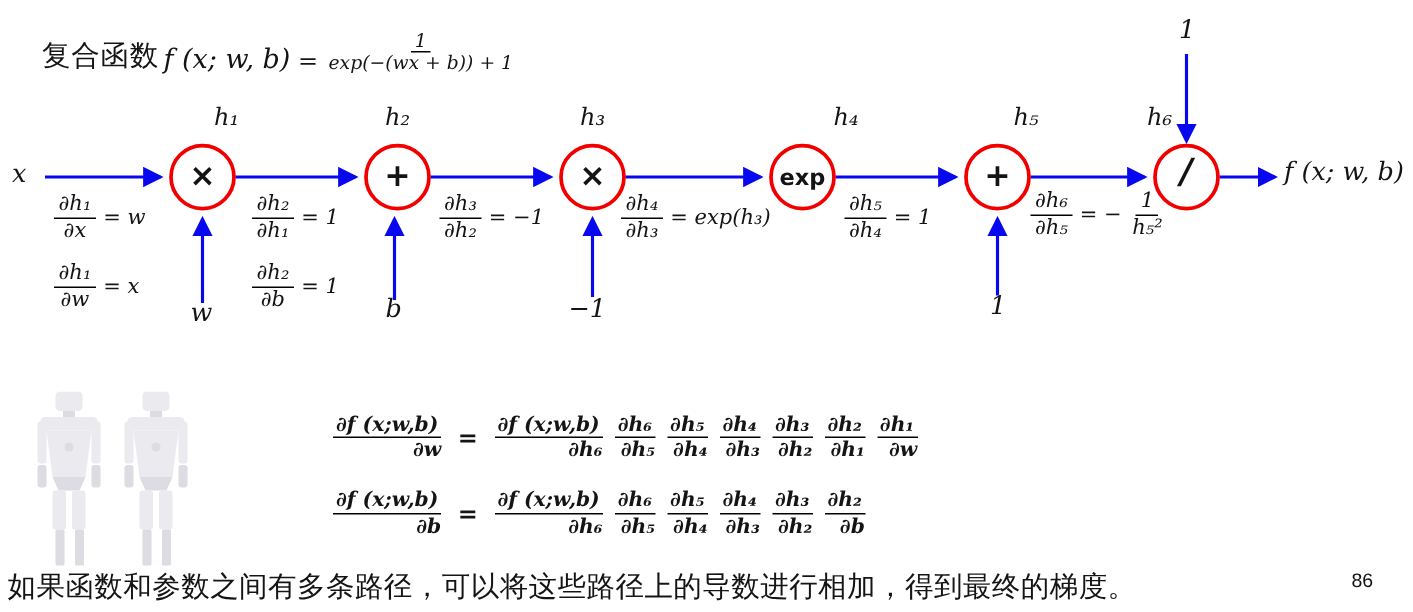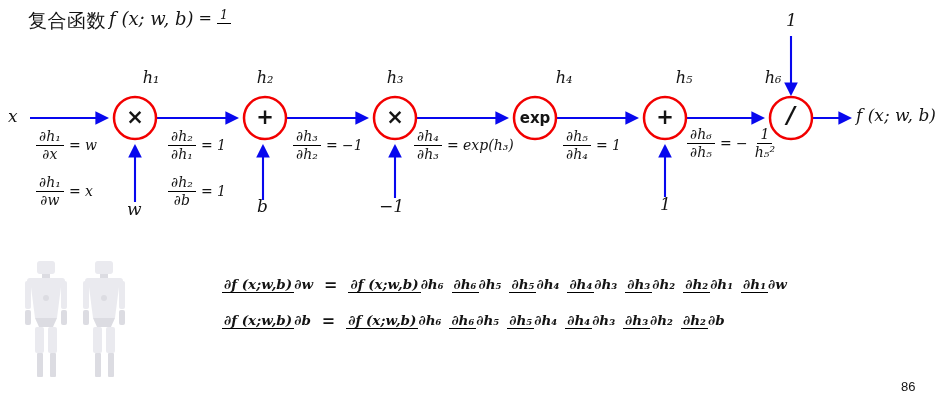--- a/index.html
+++ b/index.html
@@ -15,21 +15,21 @@
         font-family:"Liberation Sans",sans-serif;color:var(--ink)}
   .abs{position:absolute}
   .cjk{font-size:19px;letter-spacing:.5px}
   .mathit{font-family:"DejaVu Serif",serif;font-style:italic}
   
   .frac{display:inline-flex;flex-direction:column;align-items:center;line-height:1.18;
         font-family:"DejaVu Serif",serif;font-style:italic}
   .frac .num{border-bottom:1.4px solid #000;padding:0 3px}
   .frac .den{padding:0 2px}
   
-  .title{left:28px;top:8px;display:flex;align-items:flex-start;gap:3px;height:42px}
+  .title{left:28px;top:8px;display:flex;align-items:flex-end;gap:3px;height:42px}
   .t-formula{font-size:18px}
   .t-eq{font-size:16px;padding:0 2px;font-family:"DejaVu Serif",serif}
   .title-frac{font-size:12.5px}
   
   .wires{left:0;top:0;pointer-events:none}
   .wire{stroke:var(--wire-blue);stroke-width:2.1px;fill:none}
   .arrowhead{fill:var(--wire-blue)}
   .node-circle{fill:#ffffff;stroke:var(--node-red);stroke-width:2.5px}
   
   .nodelabel{top:68px;width:44px;text-align:center;font-size:16px}
@@ -42,21 +42,21 @@
           font-family:"DejaVu Serif",serif;font-style:italic;white-space:nowrap}
   .dlabel .frac{font-size:14px}
   .inlabel{font-size:17px;font-family:"DejaVu Serif",serif;font-style:italic}
   .outlabel{font-size:17px}
   
   .para{font-size:19px;letter-spacing:.3px;white-space:nowrap}
   .para .mathit{font-size:18px;letter-spacing:0}
   
   .eqs{left:222px;top:275px;display:flex;flex-direction:column;gap:17px}
   .eqrow{display:flex;align-items:center;gap:8px}
-  .efrac{display:inline-flex;flex-direction:row;align-items:flex-start;line-height:1.2;
+  .efrac{display:inline-flex;flex-direction:column;align-items:flex-end;line-height:1.2;
          font-family:"DejaVu Serif",serif;font-style:italic;font-weight:bold;font-size:13.5px}
   .efrac .num{border-bottom:1.6px solid #000;padding:0 2px}
   .eeq{font-size:16px;font-weight:bold;font-family:"DejaVu Serif",serif;padding:0 3px}
   .pagenum{left:901px;top:379px;font-size:13px}
   .robots{left:22px;top:261px;pointer-events:none}
 </style>
 </head>
 <body>
 
 <div class="page">
@@ -113,20 +113,21 @@
     <use href="#robot" x="0"></use>
     <use href="#robot" x="58"></use>
   </svg>
 
   <div class="title abs">
     <span class="cjk">复合函数</span>
     <span class="mathit t-formula">f (x; w, b)</span>
     <span class="t-eq">=</span>
     <span class="frac title-frac">
         <span class="num">1</span>
+        <span class="den">exp(−(wx + b)) + 1</span>
       </span>
   </div>
 
   <div class="abs nodelabel mathit" style="left:129px">h₁</div>
   <div class="abs nodelabel mathit" style="left:243px">h₂</div>
   <div class="abs nodelabel mathit" style="left:373px">h₃</div>
   <div class="abs nodelabel mathit" style="left:542px">h₄</div>
   <div class="abs nodelabel mathit" style="left:662px">h₅</div>
   <div class="abs nodelabel mathit" style="left:751px">h₆</div>
 
@@ -270,15 +271,16 @@
           <span class="num">∂h₃</span>
           <span class="den">∂h₂</span>
         </span>
       <span class="efrac">
           <span class="num">∂h₂</span>
           <span class="den">∂b</span>
         </span>
     </div>
   </div>
 
+  <div class="abs para" style="left:5px;top:378px">如果函数和参数之间有多条路径，可以将这些路径上的导数进行相加，得到最终的梯度。</div>
   <div class="abs pagenum">86</div>
 
 </div>
 
 </body></html>

